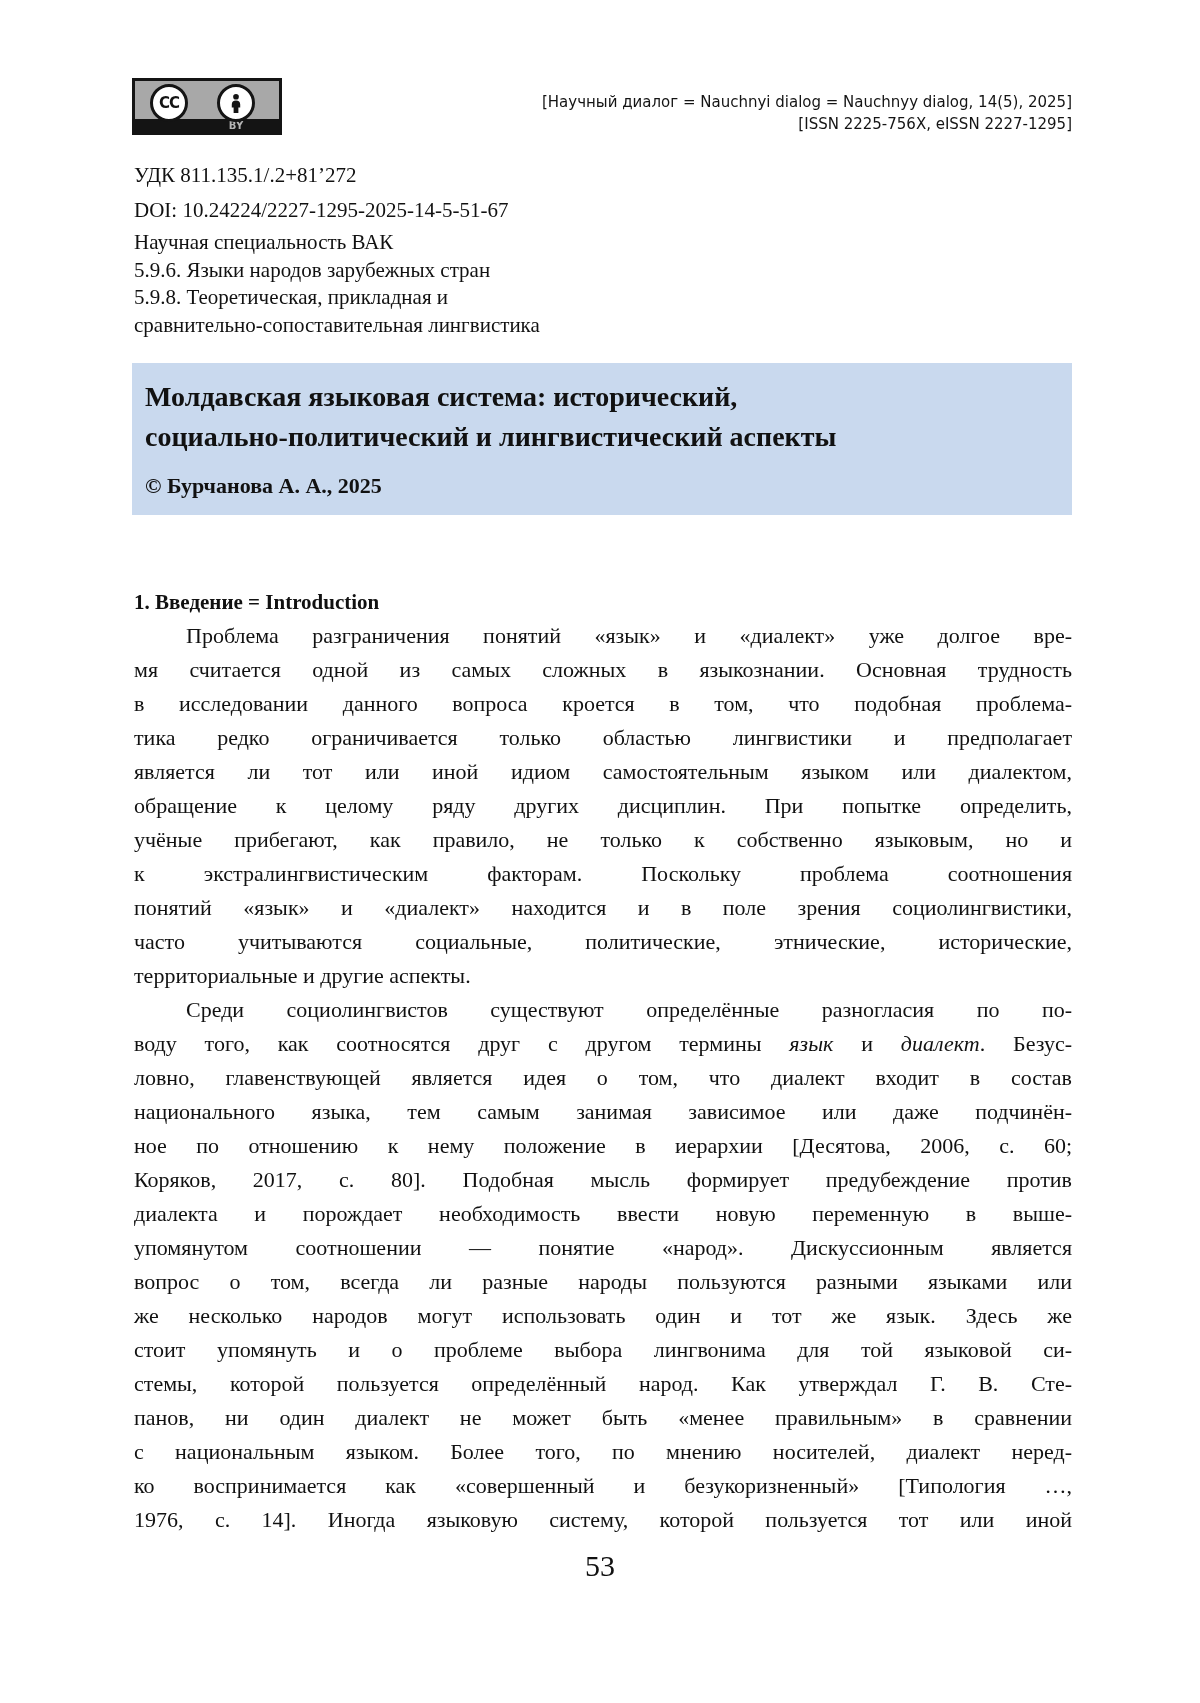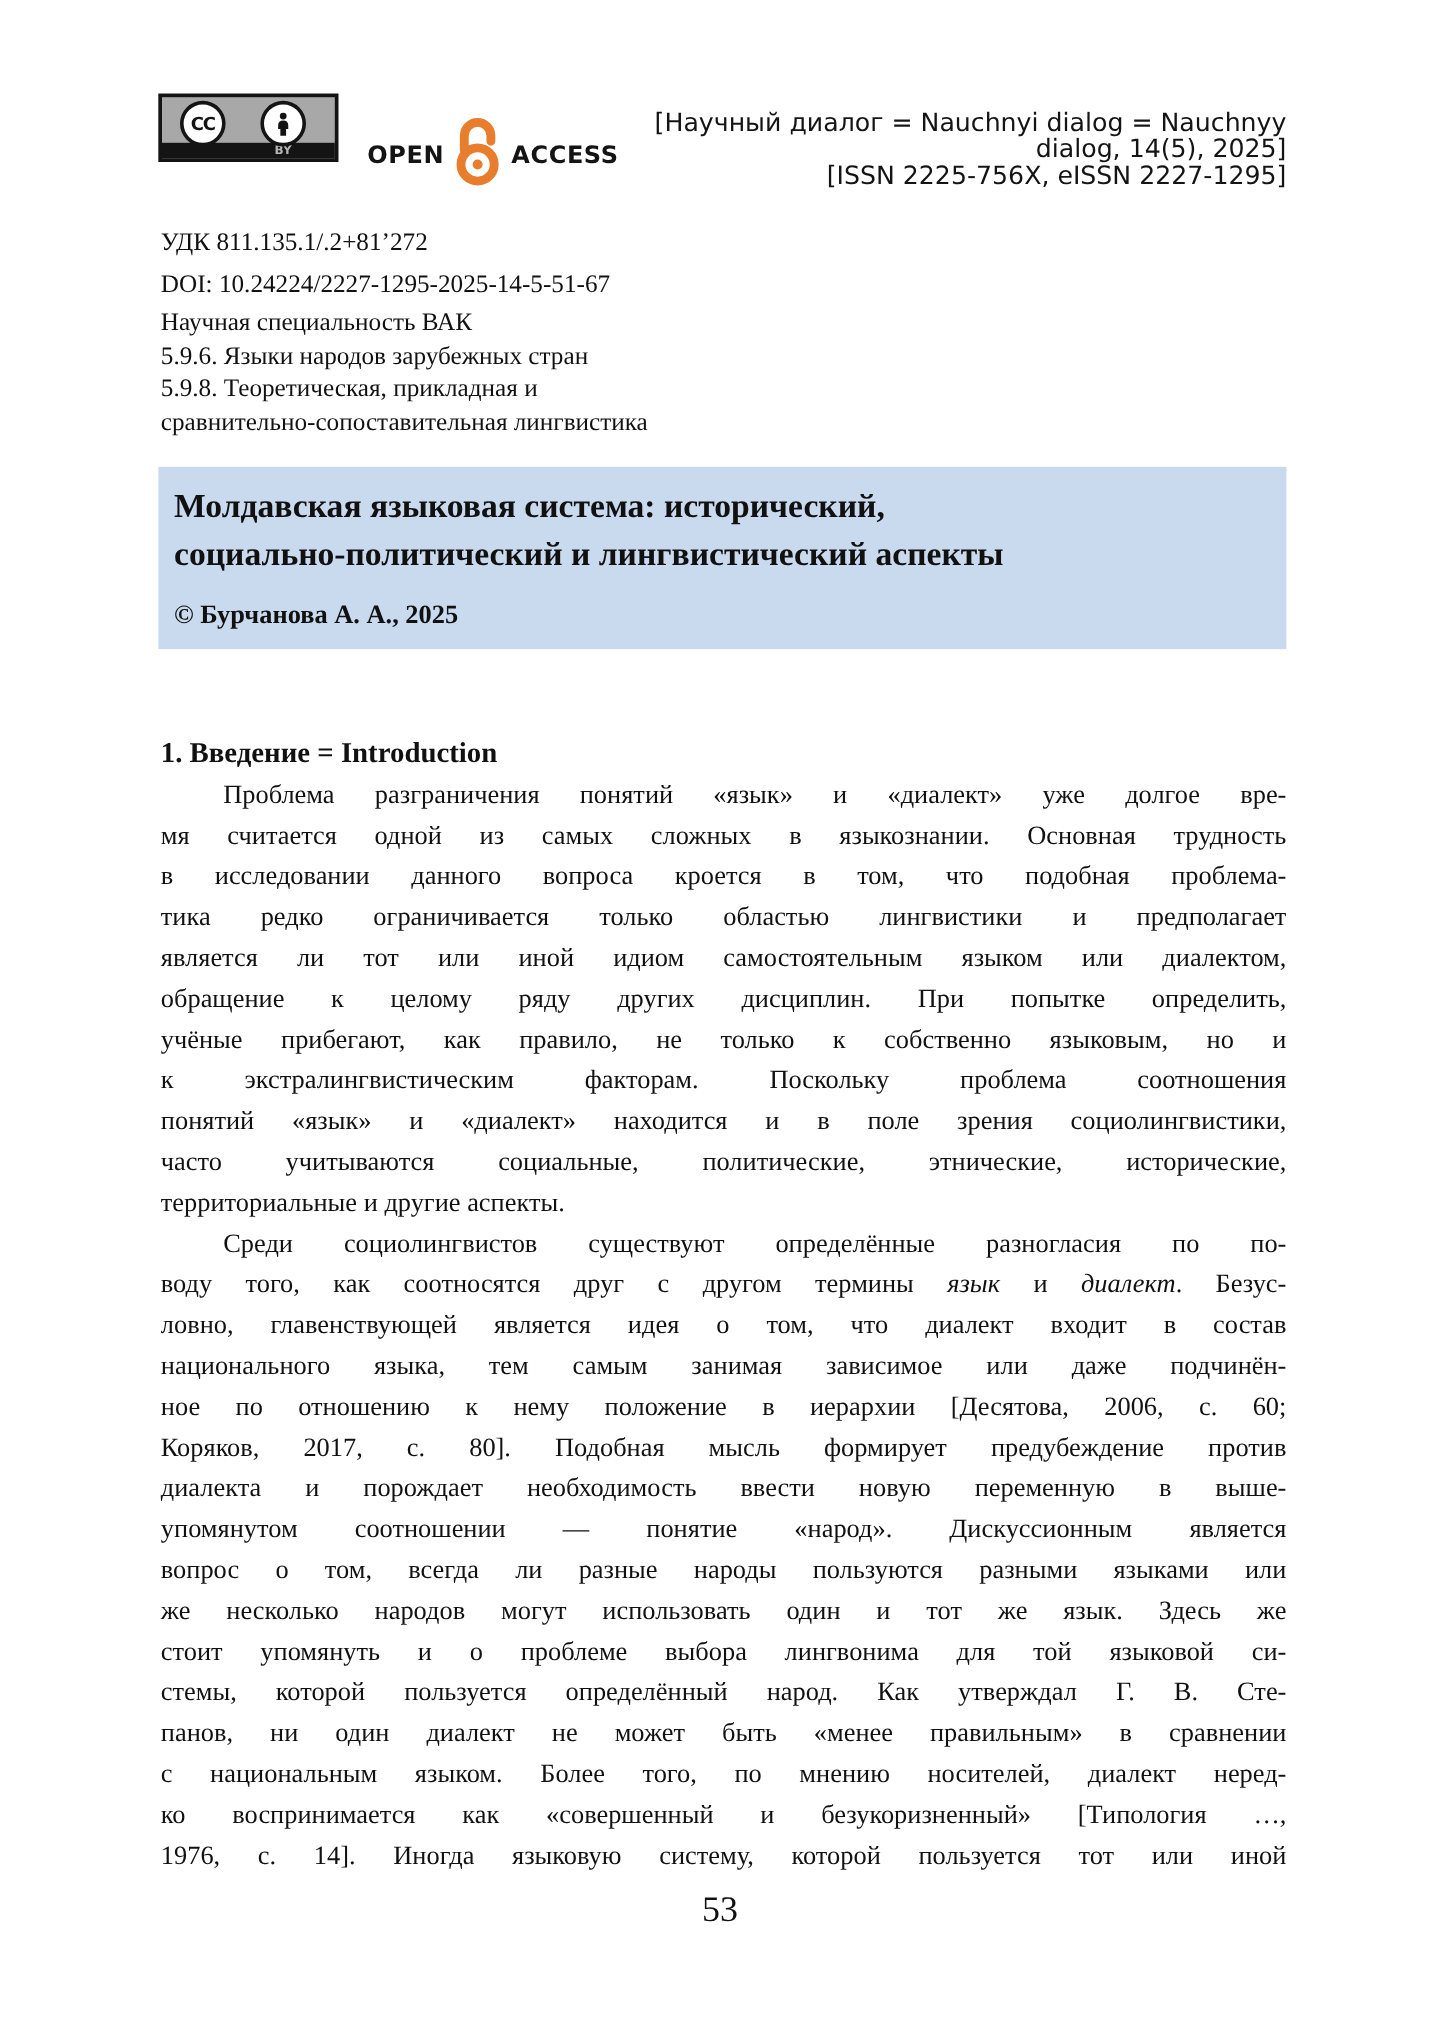--- a/index.html
+++ b/index.html
@@ -58,21 +58,21 @@
     font-family: "DejaVu Sans", sans-serif;
     font-weight: bold; font-size: 20px; letter-spacing: 0.5px;
     color: #141414;
     flex: 0 0 auto;
   }
   .oa-icon { margin: 0 4px; color: var(--oa-orange, #e87e2d); }
   .journal-cite {
     margin-left: auto;
     text-align: right;
     font-family: "DejaVu Sans", sans-serif;
-    font-size: 21px; line-height: 22px;
+    font-size: 15px; line-height: 22px;
     padding-top: 13px;
     color: #141414;
   }
 
   
   .meta { margin: 26px 128px 0 134px; font-size: 21px; }
   .meta .udc { line-height: 28px; }
   .meta .doi { line-height: 28px; margin-top: 7px; }
   .vak { margin-top: 5px; text-align: left; line-height: 27.5px; }
 
@@ -90,21 +90,21 @@
     margin-top: 16px;
     font-weight: bold;
     font-size: 22px; line-height: 26px;
   }
 
   
   .article {
     margin: 70px 128px 0 134px;
     font-size: 22px; line-height: 34px;
   }
-  .section-heading { font-weight: bold; font-size: 24px; line-height: 34px; }
+  .section-heading { font-weight: bold; font-size: 21px; line-height: 34px; }
   .line { text-align: justify; text-align-last: justify; }
   .line.noj { text-align-last: left; }
   .line.indent { text-indent: 52px; }
   .line i { font-style: italic; }
 
   .page-number {
     margin-top: 14px;
     text-align: center;
     font-size: 30px; line-height: 30px;
   }
@@ -121,31 +121,20 @@
       <span class="cc-by">BY</span>
       <span class="cc-circle cc-cc">CC</span>
       <span class="cc-circle cc-person">
         <svg width="22" height="22" viewBox="0 0 24 24" aria-hidden="true">
           <circle cx="12" cy="5.2" r="3.1" fill="#141414"></circle>
           <path d="M12 9.2 c-3 0 -4.6 1.7 -4.6 4.4 v3.4 h2 v6 h5.2 v-6 h2 v-3.4 c0 -2.7 -1.6 -4.4 -4.6 -4.4 z" fill="#141414"></path>
         </svg>
       </span>
     </div>
 
-    <div class="oa-logo">
-      <span>OPEN</span>
-      <span class="oa-icon">
-        <svg width="48" height="60" viewBox="0 0 52 64" aria-hidden="true">
-          <path d="M14 31 V18 a12 12 0 0 1 24 0 v5" fill="none" stroke="currentColor" stroke-width="8" stroke-linecap="round"></path>
-          <circle cx="26" cy="44" r="15" fill="none" stroke="currentColor" stroke-width="8"></circle>
-          <circle cx="26" cy="44" r="4.5" fill="currentColor"></circle>
-        </svg>
-      </span>
-      <span>ACCESS</span>
-    </div>
 
     <div class="journal-cite">
       <div>[Научный диалог = Nauchnyi dialog = Nauchnyy dialog, 14(5), 2025]</div>
       <div>[ISSN 2225-756X, eISSN 2227-1295]</div>
     </div>
 
   </div>
 
   <div class="meta">
     <div class="udc">УДК 811.135.1/.2+81’272</div>

